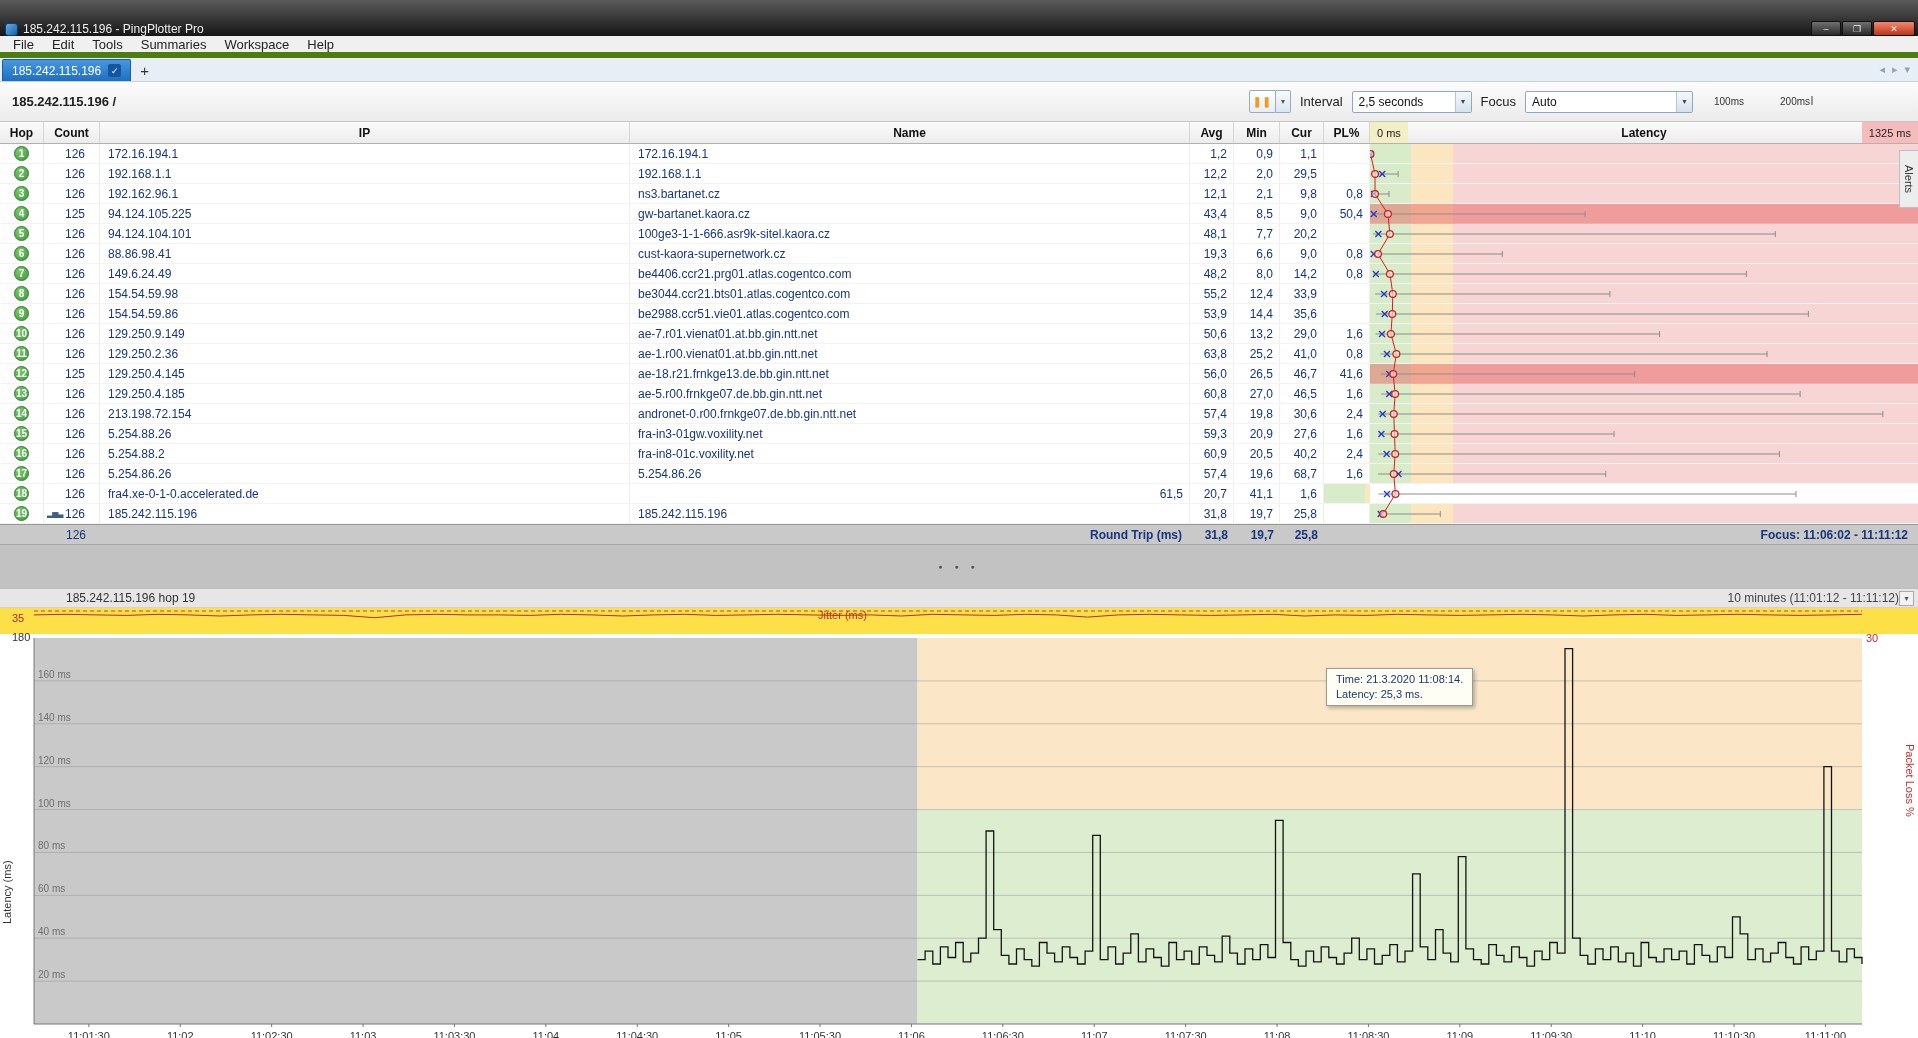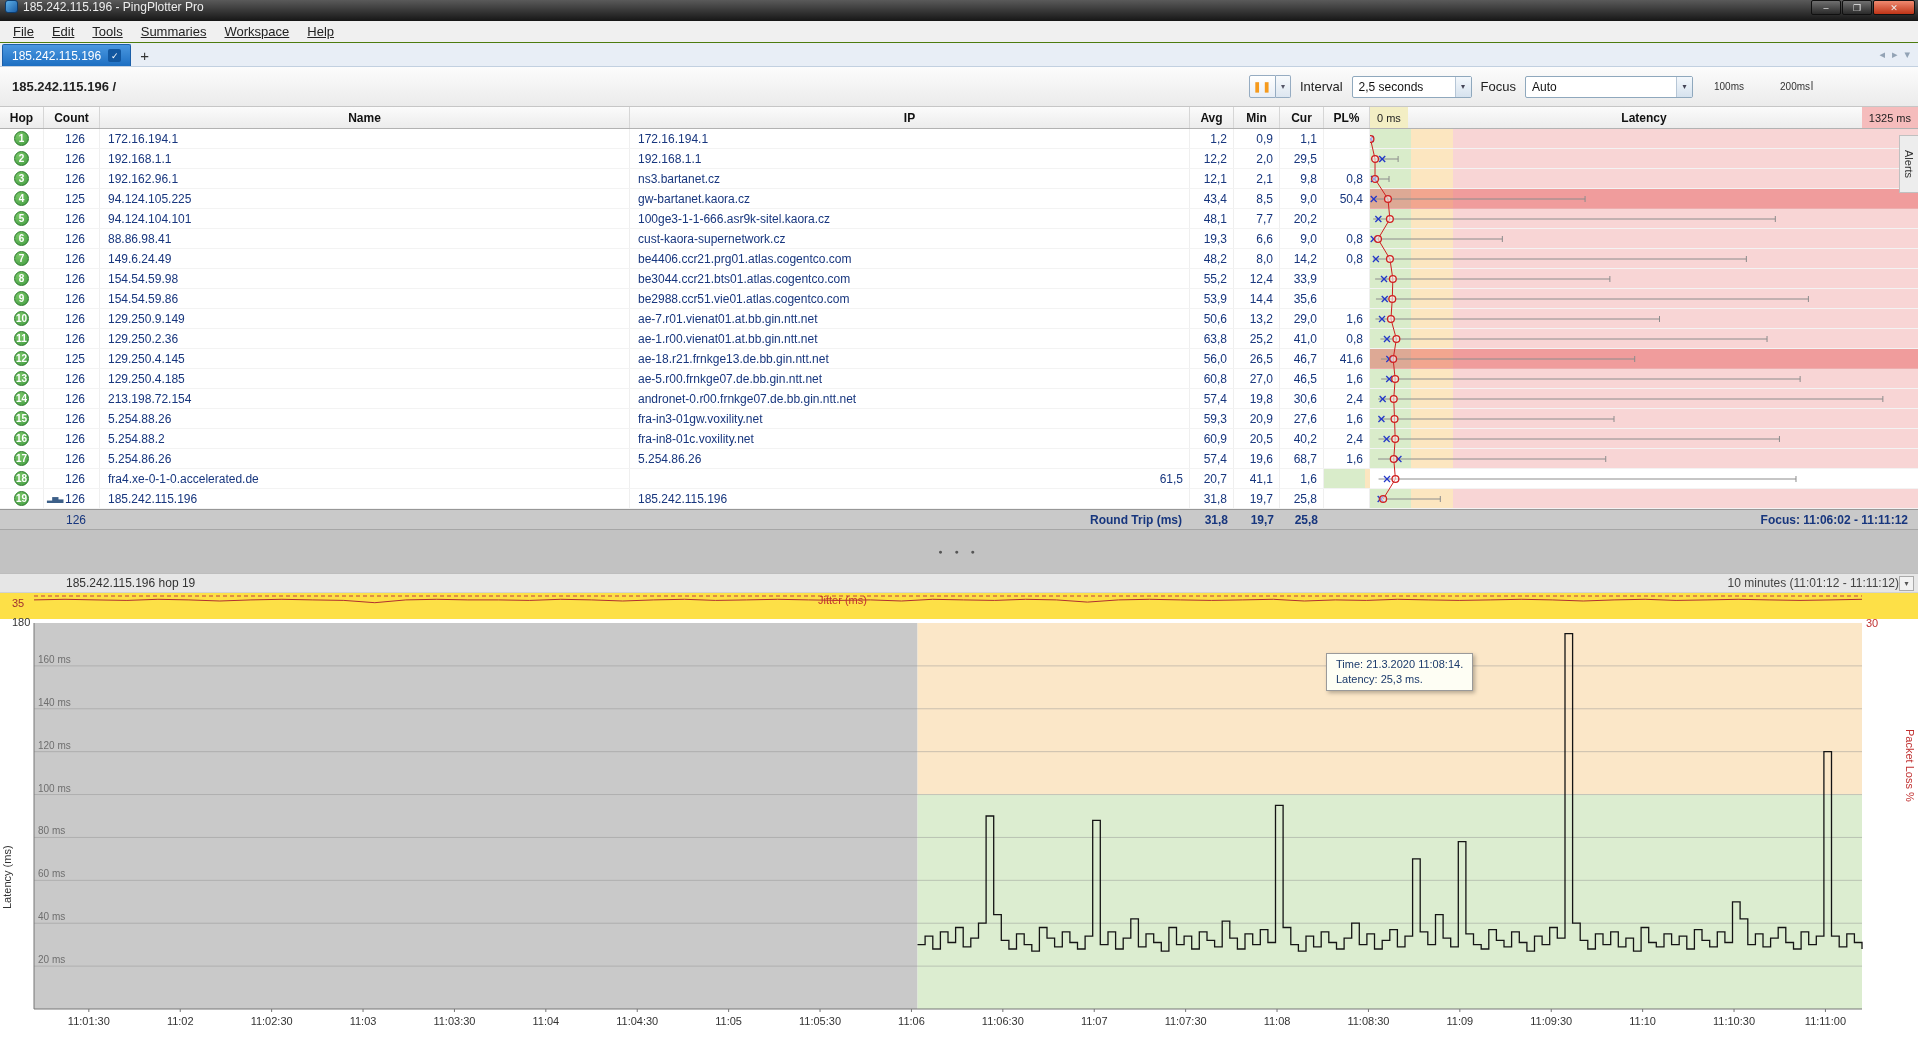--- a/index.html
+++ b/index.html
@@ -1,28 +1,28 @@
 <!DOCTYPE html>
 <html><head>
 <meta charset="utf-8">
 <style>
   *{box-sizing:border-box;margin:0;padding:0;}
   html,body{width:1918px;height:1038px;overflow:hidden;}
   body{font-family:"Liberation Sans",sans-serif;background:#fff;}
 
   
-  .titlebar{height:21px;background:linear-gradient(#5a5a5a,#161616);display:flex;align-items:flex-start;padding:0 3px;color:#eee;font-size:12px;}
+  .titlebar{height:36px;background:linear-gradient(#5a5a5a,#161616);display:flex;align-items:flex-end;padding:0 3px;color:#eee;font-size:12px;}
   .appicon{width:13px;height:13px;border-radius:3px;background:linear-gradient(135deg,#5db0e8,#1c5fa8);margin:0 5px 0 2px;border:1px solid #0d3c6e;flex:none;}
   .tb-title{flex:1;white-space:nowrap;}
   .winbtns{display:flex;gap:1px;}
   .winbtn{width:30px;height:15px;display:flex;align-items:center;justify-content:center;font-size:9px;color:#eee;background:linear-gradient(#707070,#2a2a2a);border:1px solid #101010;border-radius:2px;}
   .winbtn.close{width:42px;background:linear-gradient(#ef8a70,#bf3417);}
 
   
-  .menubar{height:22px;background:#f0f0f0;display:flex;align-items:center;padding:0 4px;font-size:13px;color:#222;border-bottom:1px solid #4d7c0f;text-decoration:underline;}
+  .menubar{height:22px;background:#f0f0f0;display:flex;align-items:center;padding:0 4px;font-size:13px;color:#222;border-bottom:6px solid #4d7c0f;}
   .menuitem{padding:2px 9px;}
 
   
   .tabbar{height:24px;background:#e8eef6;display:flex;align-items:flex-end;padding-left:2px;border-bottom:1px solid #c2d0e0;position:relative;}
   .tab{height:22px;background:linear-gradient(#4a97e0,#1d6fc2);color:#fff;font-size:12px;display:flex;align-items:center;gap:7px;padding:0 9px;border:1px solid #1a5ea8;border-bottom:none;border-radius:2px 2px 0 0;}
   .tabcheck{width:13px;height:13px;background:#1257a0;border-radius:2px;font-size:9px;display:flex;align-items:center;justify-content:center;}
   .tabplus{font-size:15px;color:#333;padding:0 9px 2px;}
   .tabnav{position:absolute;right:8px;top:5px;color:#93a3b5;font-size:11px;display:flex;gap:7px;}
 
   
@@ -144,22 +144,22 @@
       </span>
       <span class="legend-bar"></span>
     </span>
   </div>
   <div class="alerts">Alerts</div>
 </div>
 
 <div class="thead grid">
   <div>Hop</div>
   <div>Count</div>
+  <div>IP</div>
   <div>Name</div>
-  <div>IP</div>
   <div>Avg</div>
   <div>Min</div>
   <div>Cur</div>
   <div>PL%</div>
   <div class="th-lat">
     <span class="scale-min">0 ms</span>
     <span>Latency</span>
     <span class="scale-max">1325 ms</span>
   </div>
 </div>

